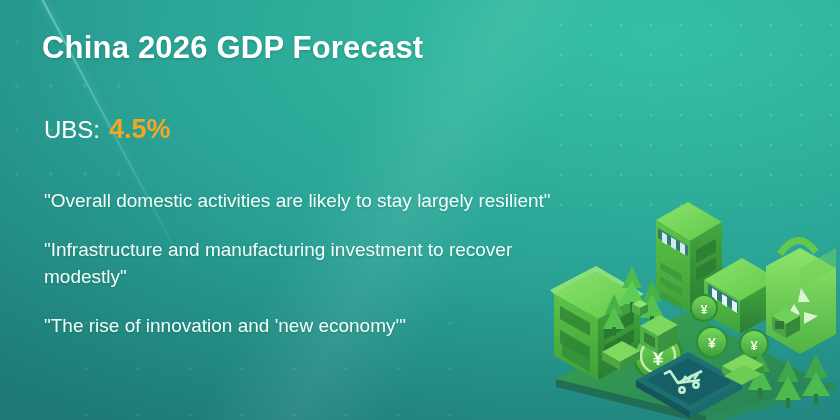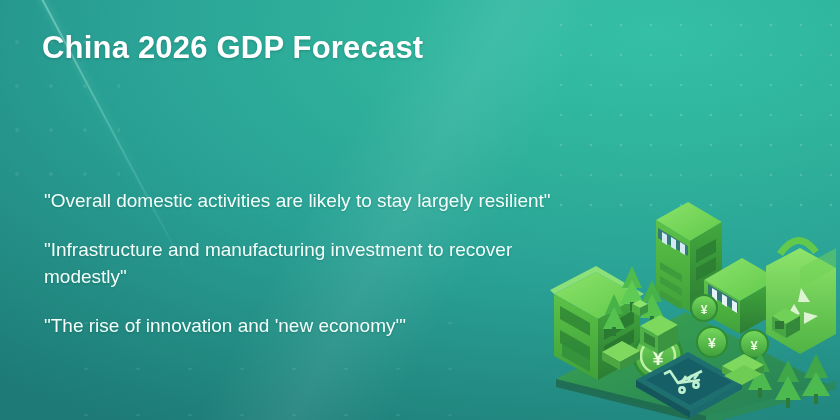--- a/index.html
+++ b/index.html
@@ -77,20 +77,24 @@
   <div class="dots"></div>
   <div class="dots-left"></div>
   <div class="dots-bottom"></div>
   <div class="streak streak-b"></div>
   <div class="streak streak-a"></div>
 
   <div class="content">
 
     <div class="title">China 2026 GDP Forecast</div>
 
+    <div class="forecast-row">
+      <span class="forecast-label">UBS:</span>
+      <span class="forecast-value">4.5%</span>
+    </div>
 
     <div class="quotes">
       <div class="quote q1">"Overall domestic activities are likely to stay largely resilient"</div>
       <div class="quote q2">"Infrastructure and manufacturing investment to recover modestly"</div>
       <div class="quote q3">"The rise of innovation and 'new economy'"</div>
     </div>
 
   </div>
 
   <div class="illus">

